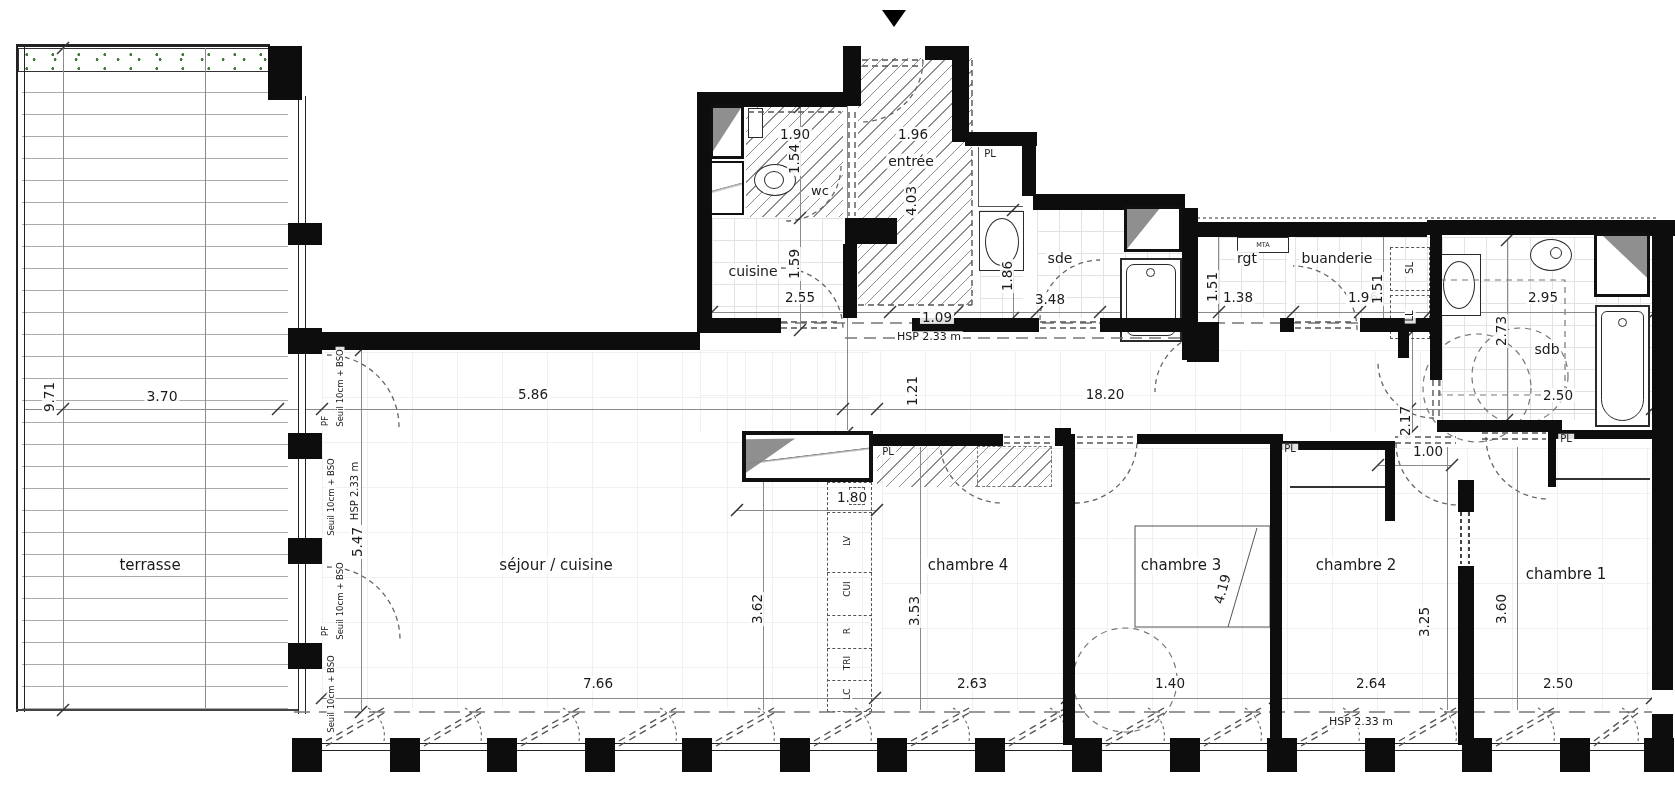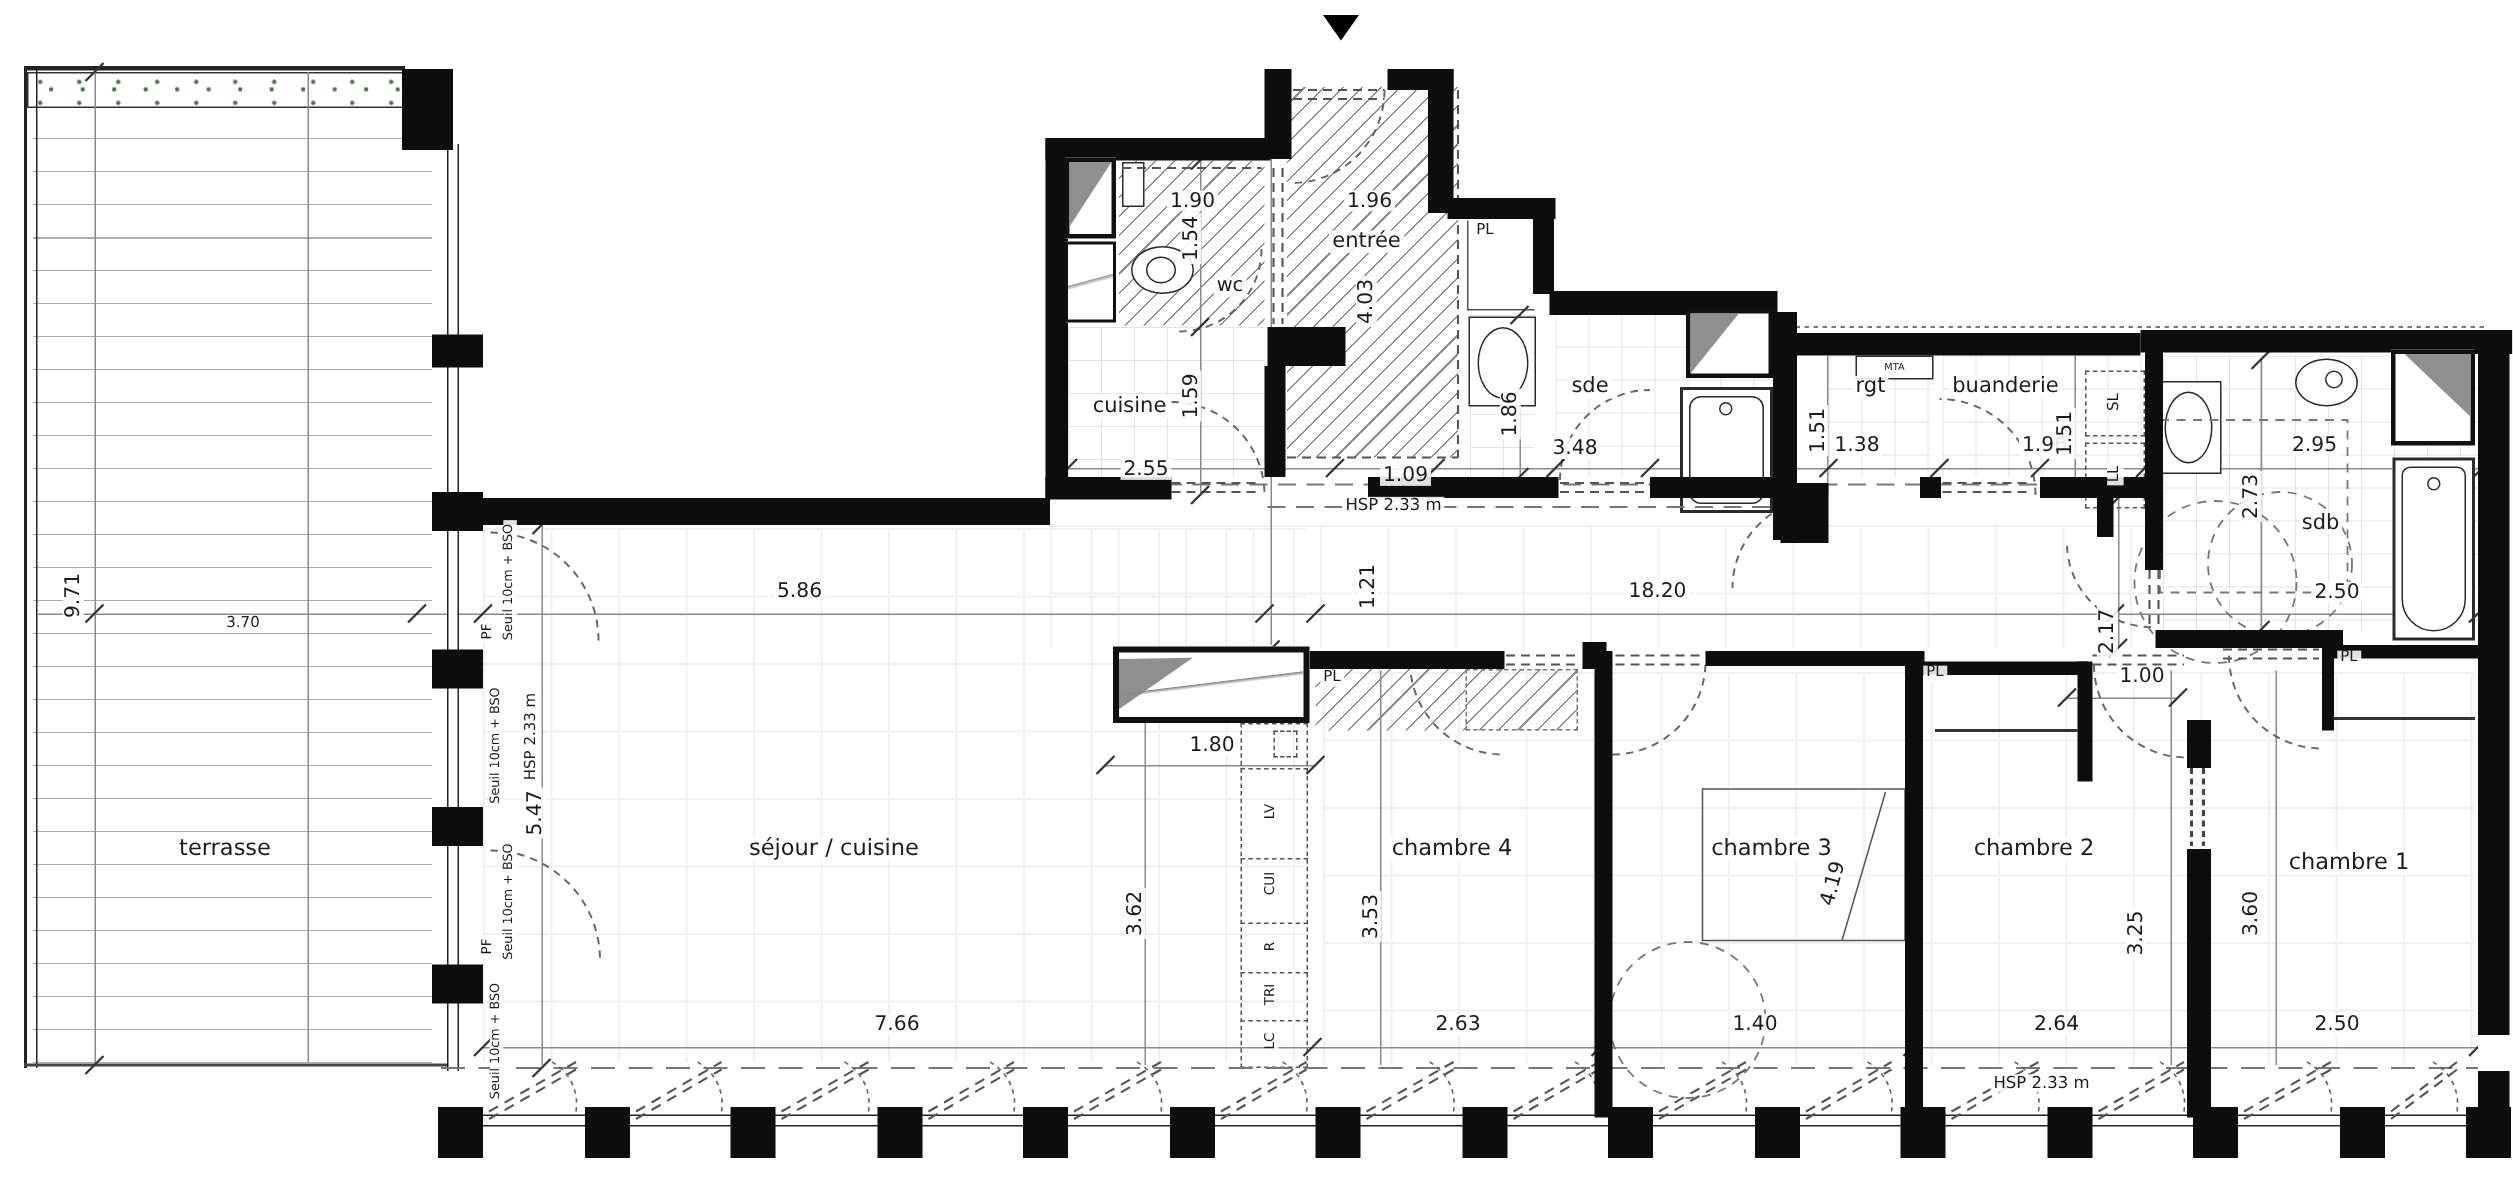--- a/index.html
+++ b/index.html
@@ -280,32 +280,32 @@
     <span class="lbl" style="left: 1263px; top: 245px; font-size: 6.5px; transform: translate(-50%, -50%);">MTA</span>
     <span class="lbl" style="left: 1410px; top: 268px; font-size: 10px; transform: translate(-50%, -50%) rotate(-90deg);">SL</span>
     <span class="lbl" style="left: 1410px; top: 316px; font-size: 10px; transform: translate(-50%, -50%) rotate(-90deg);">LL</span>
     <span class="lbl" style="left: 848px; top: 541px; font-size: 9px; transform: translate(-50%, -50%) rotate(-90deg);">LV</span>
     <span class="lbl" style="left: 848px; top: 589px; font-size: 9px; transform: translate(-50%, -50%) rotate(-90deg);">CUI</span>
     <span class="lbl" style="left: 848px; top: 631px; font-size: 9px; transform: translate(-50%, -50%) rotate(-90deg);">R</span>
     <span class="lbl" style="left: 848px; top: 663px; font-size: 9px; transform: translate(-50%, -50%) rotate(-90deg);">TRI</span>
     <span class="lbl" style="left: 848px; top: 694px; font-size: 9px; transform: translate(-50%, -50%) rotate(-90deg);">LC</span>
     <span class="lbl" style="left: 795px; top: 134px; font-size: 13.5px; transform: translate(-50%, -50%);">1.90</span>
     <span class="lbl" style="left: 913px; top: 134px; font-size: 13.5px; transform: translate(-50%, -50%);">1.96</span>
-    <span class="lbl" style="left: 764px; top: 297px; font-size: 13.5px; transform: translate(-50%, -50%); margin-top: 16px;">2.55</span>
+    <span class="lbl" style="left: 800px; top: 297px; font-size: 13.5px; transform: translate(-50%, -50%);">2.55</span>
     <span class="lbl" style="left: 937px; top: 297px; font-size: 13.5px; transform: translate(-50%, -50%); margin-top: 20px;">1.09</span>
     <span class="lbl" style="left: 1050px; top: 299px; font-size: 13.5px; transform: translate(-50%, -50%);">3.48</span>
     <span class="lbl" style="left: 1238px; top: 297px; font-size: 13.5px; transform: translate(-50%, -50%);">1.38</span>
     <span class="lbl" style="left: 1363px; top: 297px; font-size: 13.5px; transform: translate(-50%, -50%);">1.96</span>
     <span class="lbl" style="left: 1543px; top: 297px; font-size: 13.5px; transform: translate(-50%, -50%);">2.95</span>
     <span class="lbl" style="left: 1558px; top: 395px; font-size: 13.5px; transform: translate(-50%, -50%);">2.50</span>
-    <span class="lbl" style="left: 162px; top: 416px; font-size: 10px; transform: translate(-50%, -50%); text-align: center;">3.70</span>
+    <span class="lbl" style="left: 162px; top: 396px; font-size: 14px; transform: translate(-50%, -50%); text-align: center;">3.70</span>
     <span class="lbl" style="left: 533px; top: 394px; font-size: 13.5px; transform: translate(-50%, -50%);">5.86</span>
     <span class="lbl" style="left: 1105px; top: 394px; font-size: 13.5px; transform: translate(-50%, -50%);">18.20</span>
     <span class="lbl" style="left: 1428px; top: 451px; font-size: 13.5px; transform: translate(-50%, -50%);">1.00</span>
-    <span class="lbl" style="left: 808px; top: 497px; font-size: 13.5px; transform: translate(-50%, -50%);">1.80</span>
+    <span class="lbl" style="left: 852px; top: 497px; font-size: 13.5px; transform: translate(-50%, -50%);">1.80</span>
     <span class="lbl" style="left: 598px; top: 683px; font-size: 13.5px; transform: translate(-50%, -50%);">7.66</span>
     <span class="lbl" style="left: 972px; top: 683px; font-size: 13.5px; transform: translate(-50%, -50%);">2.63</span>
     <span class="lbl" style="left: 1170px; top: 683px; font-size: 13.5px; transform: translate(-50%, -50%);">1.40</span>
     <span class="lbl" style="left: 1371px; top: 683px; font-size: 13.5px; transform: translate(-50%, -50%);">2.64</span>
     <span class="lbl" style="left: 1558px; top: 683px; font-size: 13.5px; transform: translate(-50%, -50%);">2.50</span>
     <span class="lbl" style="left: 794px; top: 159px; font-size: 13.5px; transform: translate(-50%, -50%) rotate(-90deg);">1.54</span>
     <span class="lbl" style="left: 911px; top: 201px; font-size: 13.5px; transform: translate(-50%, -50%) rotate(-90deg);">4.03</span>
     <span class="lbl" style="left: 794px; top: 264px; font-size: 13.5px; transform: translate(-50%, -50%) rotate(-90deg);">1.59</span>
     <span class="lbl" style="left: 1007px; top: 276px; font-size: 13.5px; transform: translate(-50%, -50%) rotate(-90deg);">1.86</span>
     <span class="lbl" style="left: 1212px; top: 287px; font-size: 13.5px; transform: translate(-50%, -50%) rotate(-90deg);">1.51</span>

